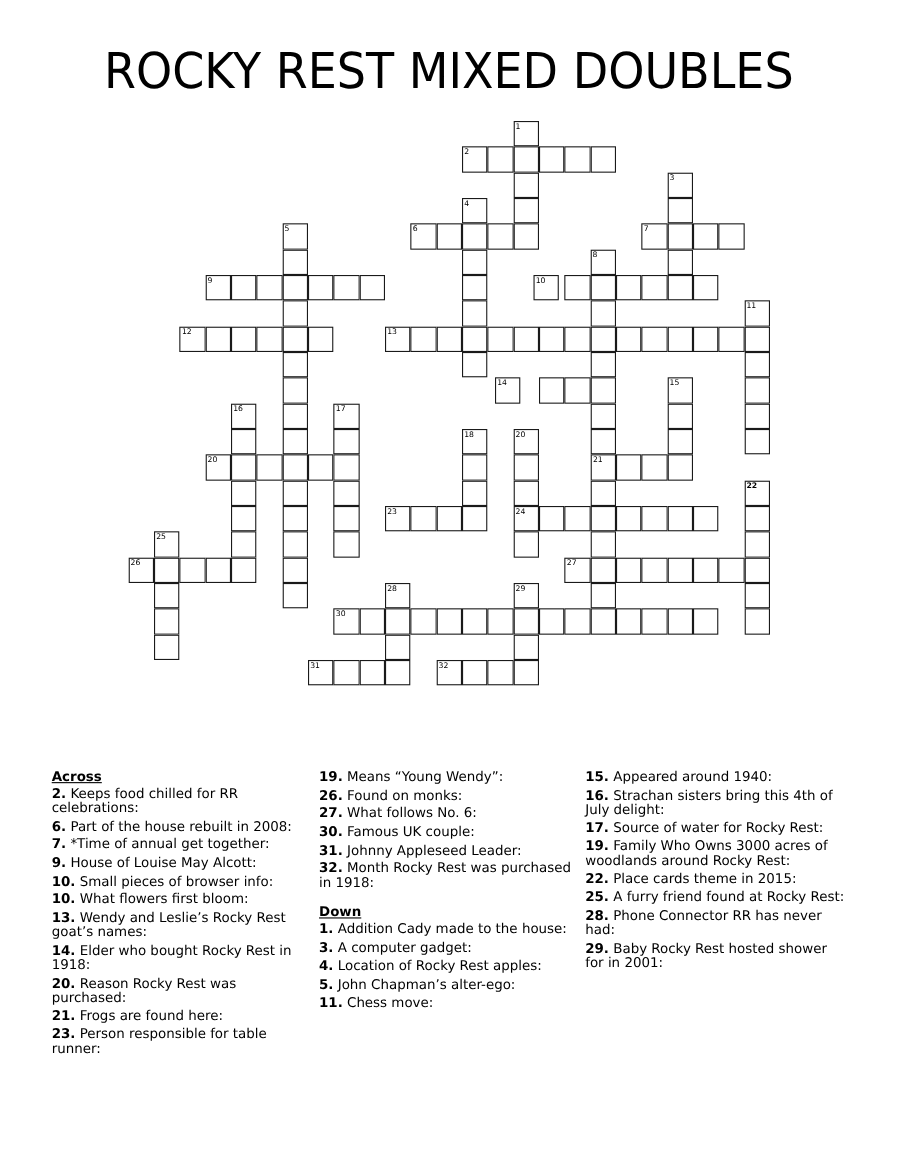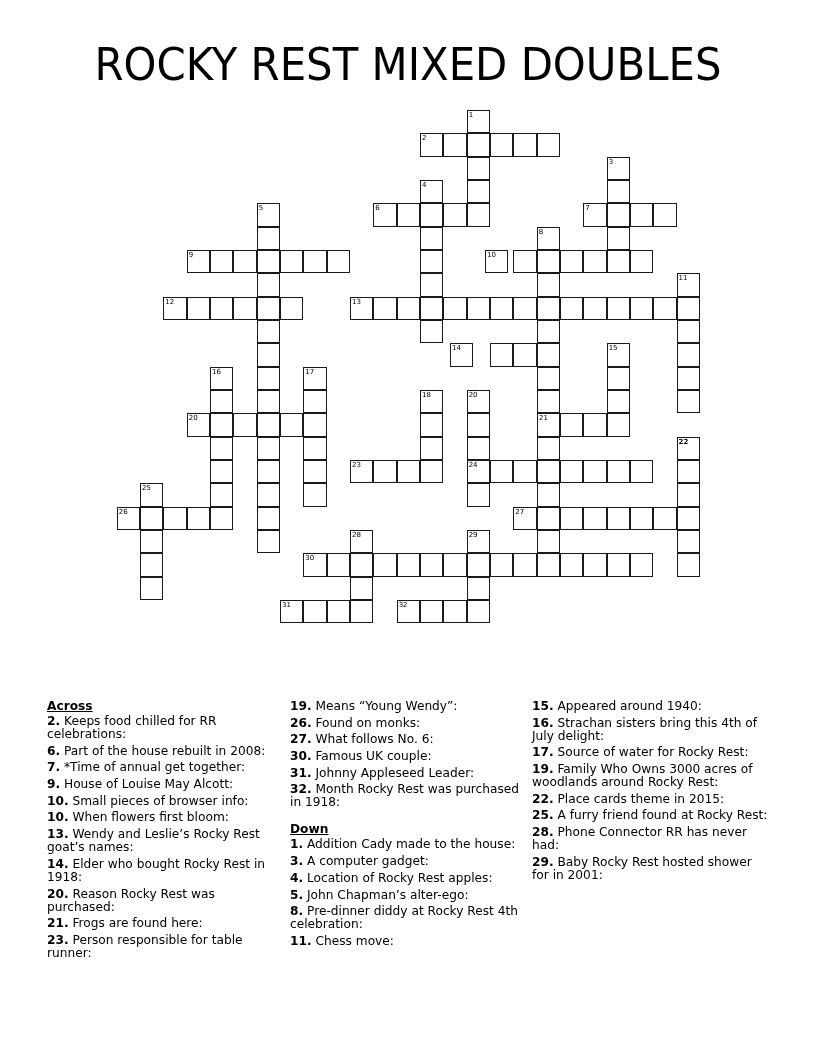--- a/index.html
+++ b/index.html
@@ -280,41 +280,40 @@
     <div class="cell" style="left: 443.32px; top: 599.93px;"></div>
   </div>
 
 <div class="clues col1">
   <div class="heading">Across</div>
   <div class="clue"><b>2.</b> <span>Keeps food chilled for RR celebrations:</span></div>
   <div class="clue"><b>6.</b> <span>Part of the house rebuilt in 2008:</span></div>
   <div class="clue"><b>7.</b> <span>*Time of annual get together:</span></div>
   <div class="clue"><b>9.</b> <span>House of Louise May Alcott:</span></div>
   <div class="clue"><b>10.</b> <span>Small pieces of browser info:</span></div>
-  <div class="clue"><b>10.</b> <span>When flowers first bloom:</span></div>
+  <div class="clue"><b>10.</b> <span>What flowers first bloom:</span></div>
   <div class="clue"><b>13.</b> <span>Wendy and Leslie’s Rocky Rest goat’s names:</span></div>
   <div class="clue"><b>14.</b> <span>Elder who bought Rocky Rest in 1918:</span></div>
   <div class="clue"><b>20.</b> <span>Reason Rocky Rest was purchased:</span></div>
   <div class="clue"><b>21.</b> <span>Frogs are found here:</span></div>
   <div class="clue"><b>23.</b> <span>Person responsible for table runner:</span></div>
 </div>
 
 <div class="clues col2">
   <div class="clue"><b>19.</b> <span>Means “Young Wendy”:</span></div>
   <div class="clue"><b>26.</b> <span>Found on monks:</span></div>
   <div class="clue"><b>27.</b> <span>What follows No. 6:</span></div>
   <div class="clue"><b>30.</b> <span>Famous UK couple:</span></div>
   <div class="clue"><b>31.</b> <span>Johnny Appleseed Leader:</span></div>
   <div class="clue"><b>32.</b> <span>Month Rocky Rest was purchased in 1918:</span></div>
   <div class="heading heading-inline">Down</div>
   <div class="clue"><b>1.</b> <span>Addition Cady made to the house:</span></div>
   <div class="clue"><b>3.</b> <span>A computer gadget:</span></div>
   <div class="clue"><b>4.</b> <span>Location of Rocky Rest apples:</span></div>
   <div class="clue"><b>5.</b> <span>John Chapman’s alter-ego:</span></div>
-  <div class="clue"><b>8.</b> <span>Pre-dinner diddy at Rocky Rest 4th celebration:</span></div>
   <div class="clue"><b>11.</b> <span>Chess move:</span></div>
 </div>
 
 <div class="clues col3">
   <div class="clue"><b>15.</b> <span>Appeared around 1940:</span></div>
   <div class="clue"><b>16.</b> <span>Strachan sisters bring this 4th of July delight:</span></div>
   <div class="clue"><b>17.</b> <span>Source of water for Rocky Rest:</span></div>
   <div class="clue"><b>19.</b> <span>Family Who Owns 3000 acres of woodlands around Rocky Rest:</span></div>
   <div class="clue"><b>22.</b> <span>Place cards theme in 2015:</span></div>
   <div class="clue"><b>25.</b> <span>A furry friend found at Rocky Rest:</span></div>

